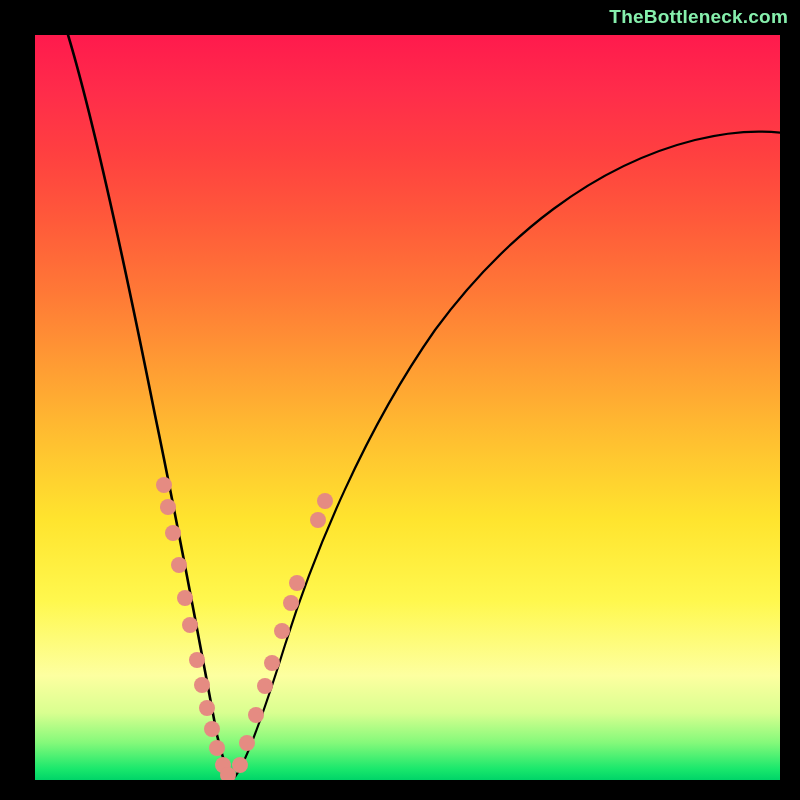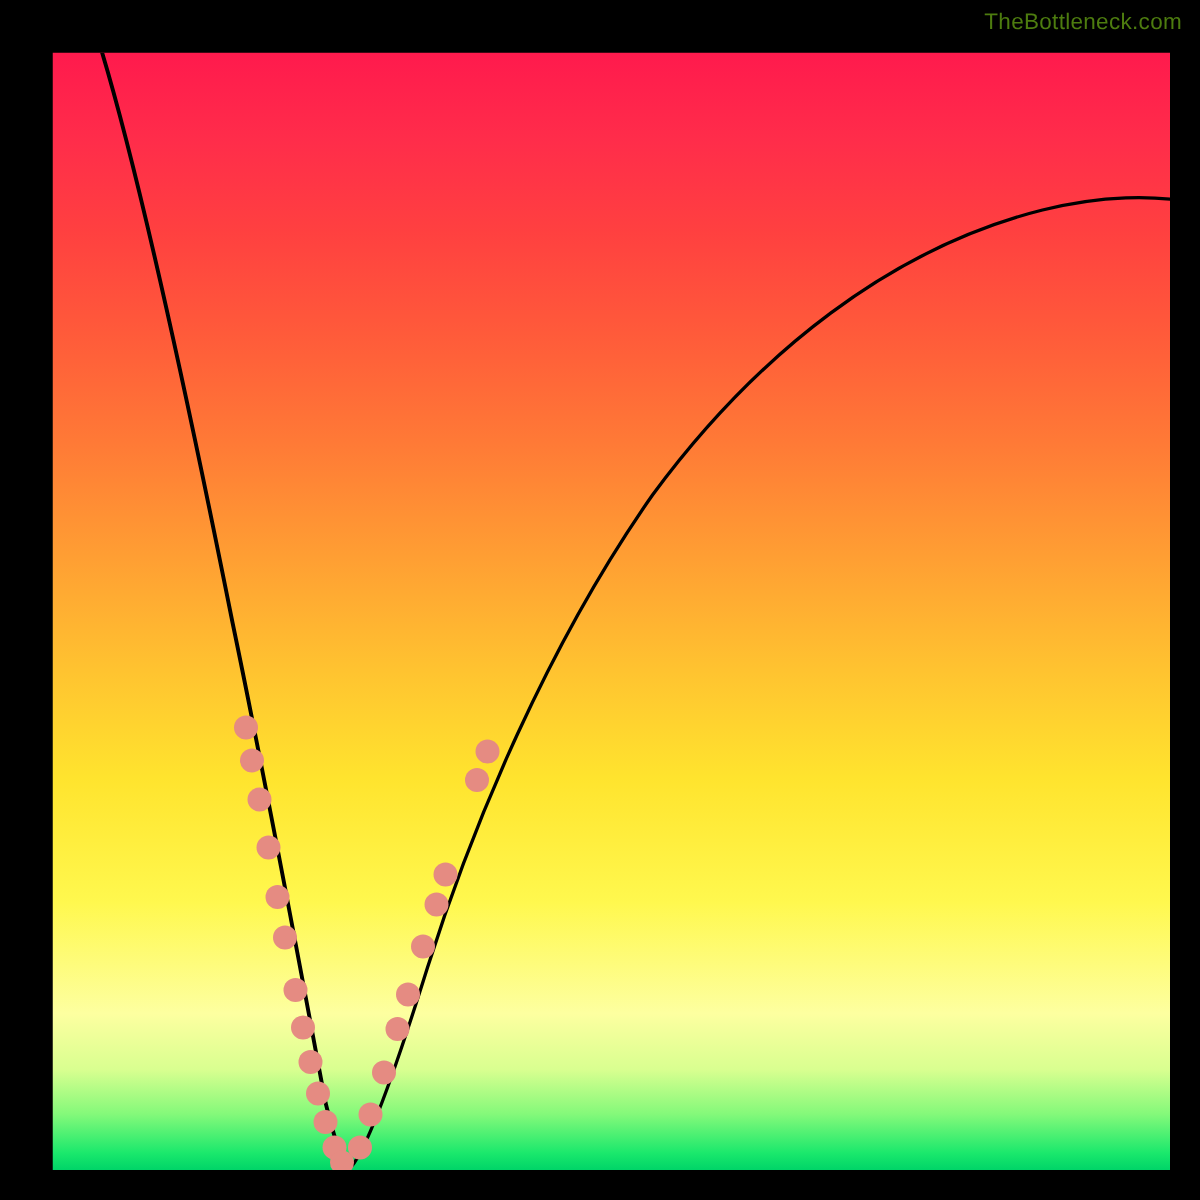--- a/index.html
+++ b/index.html
@@ -48,23 +48,23 @@
       #d9ff90 91%,
       #84f97a 95%,
       #1ae86c 98.5%,
       #00d468 100%
     );
   }
   .watermark {
     position: absolute;
     top: 6px;
     right: 12px;
-    color: #4d7c0f;
-    font-size: 15px;
-    font-weight: 400;
+    color: #86efac;
+    font-size: 19px;
+    font-weight: 700;
     letter-spacing: 0.2px;
     user-select: none;
   }
   svg.curve {
     position: absolute;
     left: 0;
     top: 0;
     width: 745px;
     height: 745px;
   }

